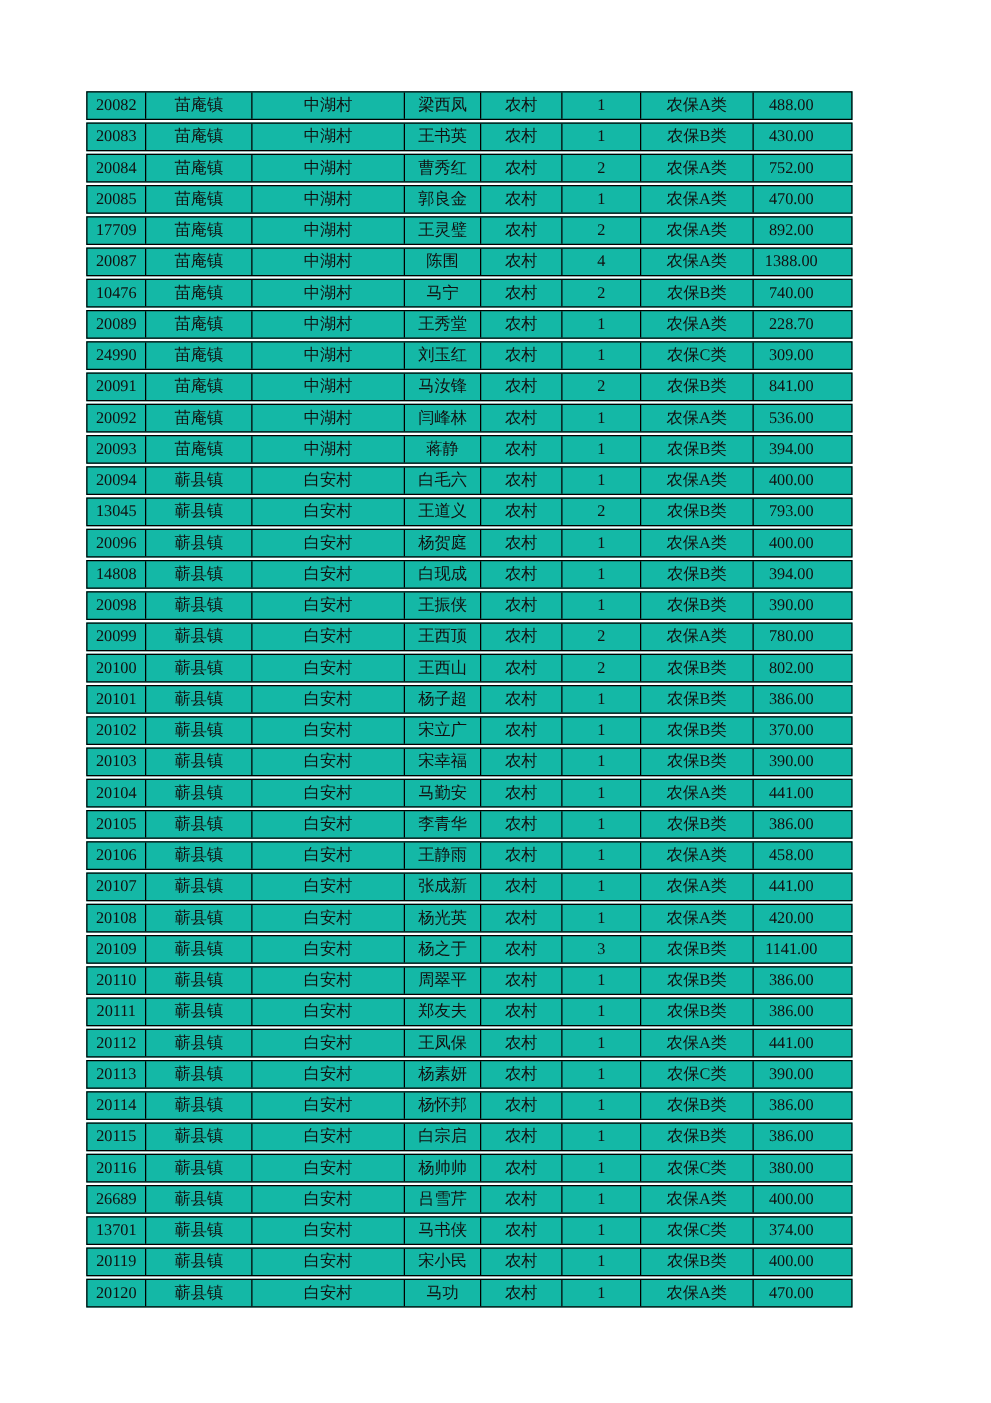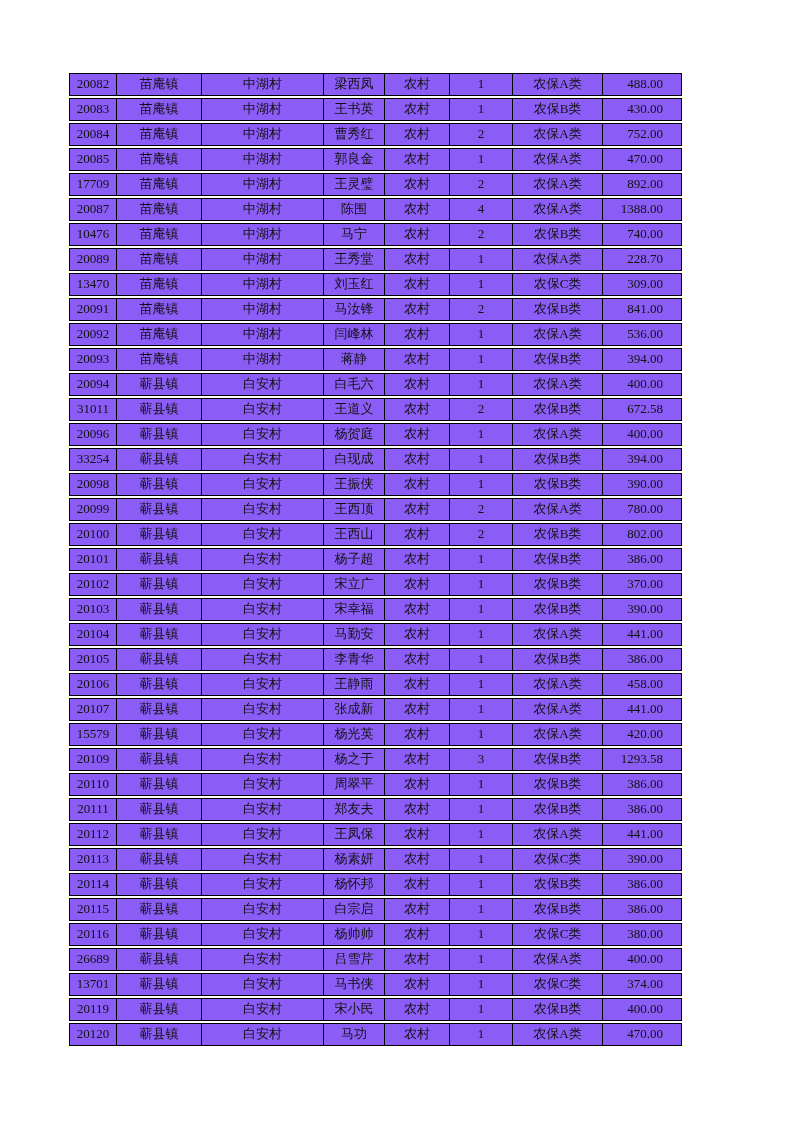--- a/index.html
+++ b/index.html
@@ -21,37 +21,36 @@
     top: 73px;
     width: 613px;
   }
   .row {
     display: grid;
     grid-template-columns: 46px 85px 122px 61px 65px 63px 90px 79px;
     height: 23px;
     box-sizing: border-box;
     border: 1px solid #000000;
     margin-bottom: 2px;
-    background: #8b5cf6;
+    background: #14b8a6;
   }
   .cell {
     box-sizing: border-box;
     font-size: 13px;
     line-height: 20px;
     color: #111111;
     text-align: center;
     white-space: nowrap;
     overflow: hidden;
     border-left: 1px solid #000000;
   }
   .cell:first-child {
     border-left: none;
   }
   .cell.align-right {
-    text-align: right;
     padding-right: 18px;
   }
 </style>
 </head>
 <body>
 
 <div class="sheet">
   <div class="roster-table" id="roster-table">
       <div class="row">
         <div class="cell">20082</div>
@@ -127,21 +126,21 @@
         <div class="cell">20089</div>
         <div class="cell">苗庵镇</div>
         <div class="cell">中湖村</div>
         <div class="cell">王秀堂</div>
         <div class="cell">农村</div>
         <div class="cell">1</div>
         <div class="cell">农保A类</div>
         <div class="cell align-right">228.70</div>
       </div>
       <div class="row">
-        <div class="cell">13470</div>
+        <div class="cell">24990</div>
         <div class="cell">苗庵镇</div>
         <div class="cell">中湖村</div>
         <div class="cell">刘玉红</div>
         <div class="cell">农村</div>
         <div class="cell">1</div>
         <div class="cell">农保C类</div>
         <div class="cell align-right">309.00</div>
       </div>
       <div class="row">
         <div class="cell">20091</div>
@@ -177,41 +176,41 @@
         <div class="cell">20094</div>
         <div class="cell">蕲县镇</div>
         <div class="cell">白安村</div>
         <div class="cell">白毛六</div>
         <div class="cell">农村</div>
         <div class="cell">1</div>
         <div class="cell">农保A类</div>
         <div class="cell align-right">400.00</div>
       </div>
       <div class="row">
-        <div class="cell">31011</div>
+        <div class="cell">13045</div>
         <div class="cell">蕲县镇</div>
         <div class="cell">白安村</div>
         <div class="cell">王道义</div>
         <div class="cell">农村</div>
         <div class="cell">2</div>
         <div class="cell">农保B类</div>
-        <div class="cell align-right">672.58</div>
+        <div class="cell align-right">793.00</div>
       </div>
       <div class="row">
         <div class="cell">20096</div>
         <div class="cell">蕲县镇</div>
         <div class="cell">白安村</div>
         <div class="cell">杨贺庭</div>
         <div class="cell">农村</div>
         <div class="cell">1</div>
         <div class="cell">农保A类</div>
         <div class="cell align-right">400.00</div>
       </div>
       <div class="row">
-        <div class="cell">33254</div>
+        <div class="cell">14808</div>
         <div class="cell">蕲县镇</div>
         <div class="cell">白安村</div>
         <div class="cell">白现成</div>
         <div class="cell">农村</div>
         <div class="cell">1</div>
         <div class="cell">农保B类</div>
         <div class="cell align-right">394.00</div>
       </div>
       <div class="row">
         <div class="cell">20098</div>
@@ -307,38 +306,38 @@
         <div class="cell">20107</div>
         <div class="cell">蕲县镇</div>
         <div class="cell">白安村</div>
         <div class="cell">张成新</div>
         <div class="cell">农村</div>
         <div class="cell">1</div>
         <div class="cell">农保A类</div>
         <div class="cell align-right">441.00</div>
       </div>
       <div class="row">
-        <div class="cell">15579</div>
+        <div class="cell">20108</div>
         <div class="cell">蕲县镇</div>
         <div class="cell">白安村</div>
         <div class="cell">杨光英</div>
         <div class="cell">农村</div>
         <div class="cell">1</div>
         <div class="cell">农保A类</div>
         <div class="cell align-right">420.00</div>
       </div>
       <div class="row">
         <div class="cell">20109</div>
         <div class="cell">蕲县镇</div>
         <div class="cell">白安村</div>
         <div class="cell">杨之于</div>
         <div class="cell">农村</div>
         <div class="cell">3</div>
         <div class="cell">农保B类</div>
-        <div class="cell align-right">1293.58</div>
+        <div class="cell align-right">1141.00</div>
       </div>
       <div class="row">
         <div class="cell">20110</div>
         <div class="cell">蕲县镇</div>
         <div class="cell">白安村</div>
         <div class="cell">周翠平</div>
         <div class="cell">农村</div>
         <div class="cell">1</div>
         <div class="cell">农保B类</div>
         <div class="cell align-right">386.00</div>

